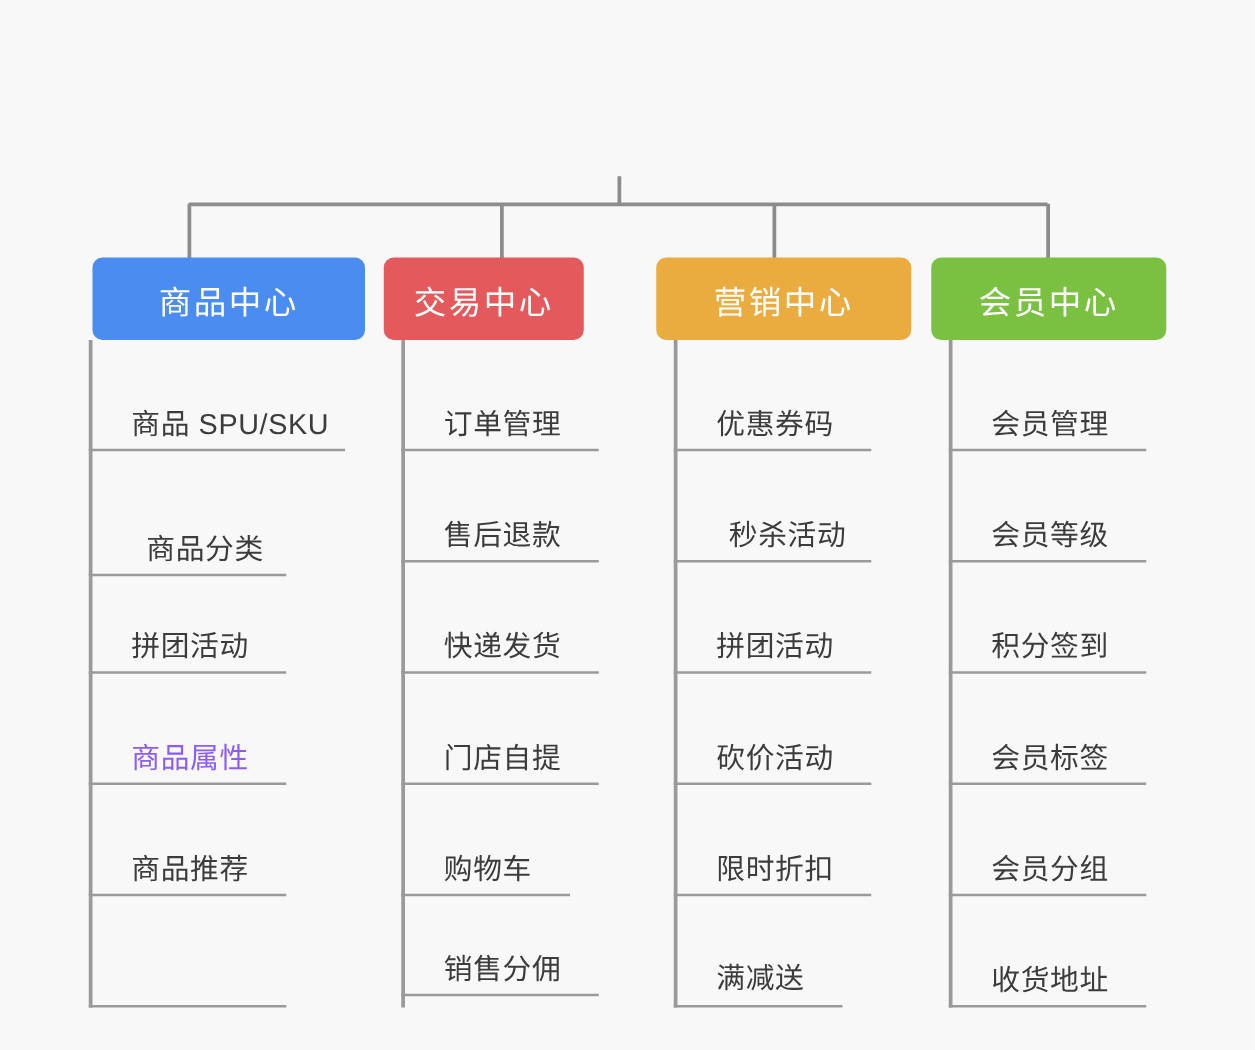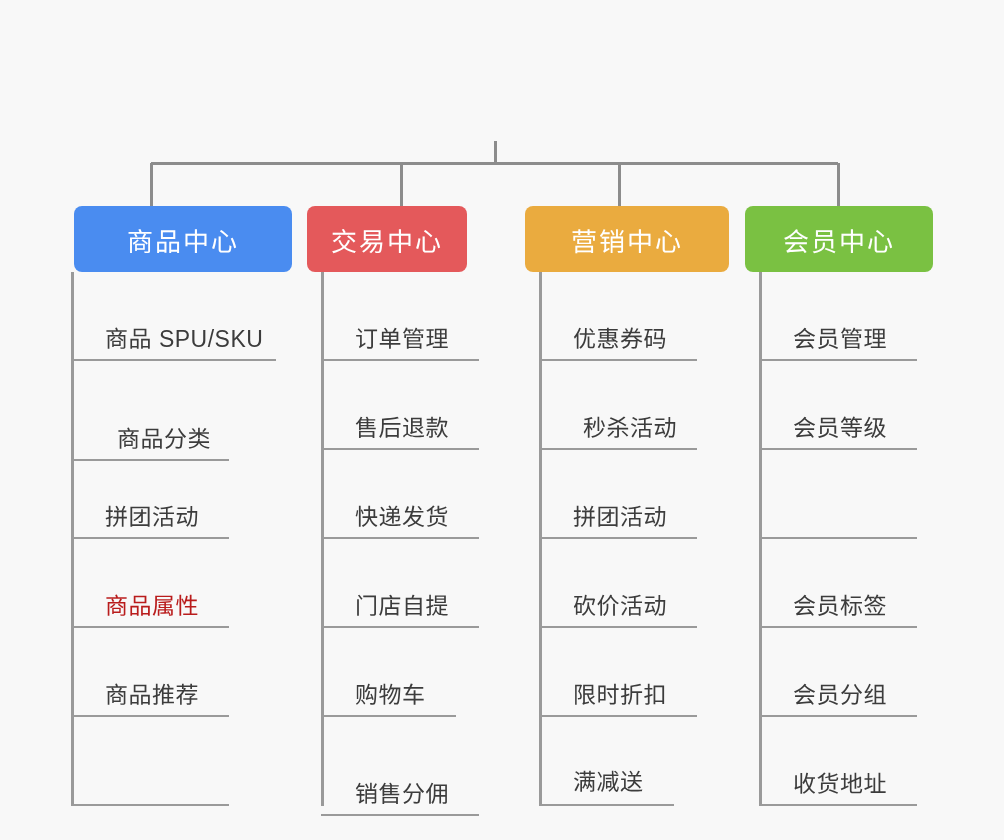--- a/index.html
+++ b/index.html
@@ -160,21 +160,21 @@
         <div class="leaf-item" style="top: 100px; padding-left: 12px;">
           <div class="leaf-underline" style="width: 158px; background: rgb(154, 154, 154);"></div>
           <span class="leaf-label" style="color: rgb(60, 60, 60);">商品分类</span>
         </div>
         <div class="leaf-item" style="top: 178px;">
           <div class="leaf-underline" style="width: 158px; background: rgb(154, 154, 154);"></div>
           <span class="leaf-label" style="color: rgb(60, 60, 60);">拼团活动</span>
         </div>
         <div class="leaf-item" style="top: 267px;">
           <div class="leaf-underline" style="width: 158px; background: rgb(154, 154, 154);"></div>
-          <span class="leaf-label" style="color: #b91c1c; margin-top: 36px;">商品属性</span>
+          <span class="leaf-label" style="color: #8b5cf6; margin-top: 36px;">商品属性</span>
         </div>
         <div class="leaf-item" style="top: 356px;">
           <div class="leaf-underline" style="width: 158px; background: rgb(154, 154, 154);"></div>
           <span class="leaf-label" style="color: rgb(60, 60, 60);">商品推荐</span>
         </div>
         <div class="leaf-item" style="top: 445px;">
           <div class="leaf-underline" style="width: 158px; background: rgb(154, 154, 154);"></div>
         </div>
       </div>
       <div class="cat-box c1" style="background: rgb(228, 89, 91);">
@@ -195,21 +195,21 @@
           <span class="leaf-label" style="color: rgb(60, 60, 60);">快递发货</span>
         </div>
         <div class="leaf-item" style="top: 267px;">
           <div class="leaf-underline" style="width: 158px; background: rgb(154, 154, 154);"></div>
           <span class="leaf-label" style="color: rgb(60, 60, 60);">门店自提</span>
         </div>
         <div class="leaf-item" style="top: 356px;">
           <div class="leaf-underline" style="width: 135px; background: rgb(154, 154, 154);"></div>
           <span class="leaf-label" style="color: rgb(60, 60, 60);">购物车</span>
         </div>
-        <div class="leaf-item" style="top: 455px;">
+        <div class="leaf-item" style="top: 436px;">
           <div class="leaf-underline" style="width: 158px; background: rgb(154, 154, 154);"></div>
           <span class="leaf-label" style="color: rgb(60, 60, 60);">销售分佣</span>
         </div>
       </div>
       <div class="cat-box c2" style="background: rgb(234, 171, 63);">
         <span>营销中心</span>
       </div>
       <div class="leaf-col l2">
         <div class="spine" style="background: rgb(154, 154, 154); height: 534px;"></div>
         <div class="leaf-item" style="top: 0px;">
@@ -245,20 +245,21 @@
         <div class="leaf-item" style="top: 0px;">
           <div class="leaf-underline" style="width: 158px; background: rgb(154, 154, 154);"></div>
           <span class="leaf-label" style="color: rgb(60, 60, 60);">会员管理</span>
         </div>
         <div class="leaf-item" style="top: 89px;">
           <div class="leaf-underline" style="width: 158px; background: rgb(154, 154, 154);"></div>
           <span class="leaf-label" style="color: rgb(60, 60, 60);">会员等级</span>
         </div>
         <div class="leaf-item" style="top: 178px;">
           <div class="leaf-underline" style="width: 158px; background: rgb(154, 154, 154);"></div>
+          <span class="leaf-label" style="color: rgb(60, 60, 60);">积分签到</span>
         </div>
         <div class="leaf-item" style="top: 267px;">
           <div class="leaf-underline" style="width: 158px; background: rgb(154, 154, 154);"></div>
           <span class="leaf-label" style="color: rgb(60, 60, 60);">会员标签</span>
         </div>
         <div class="leaf-item" style="top: 356px;">
           <div class="leaf-underline" style="width: 158px; background: rgb(154, 154, 154);"></div>
           <span class="leaf-label" style="color: rgb(60, 60, 60);">会员分组</span>
         </div>
         <div class="leaf-item" style="top: 445px;">

